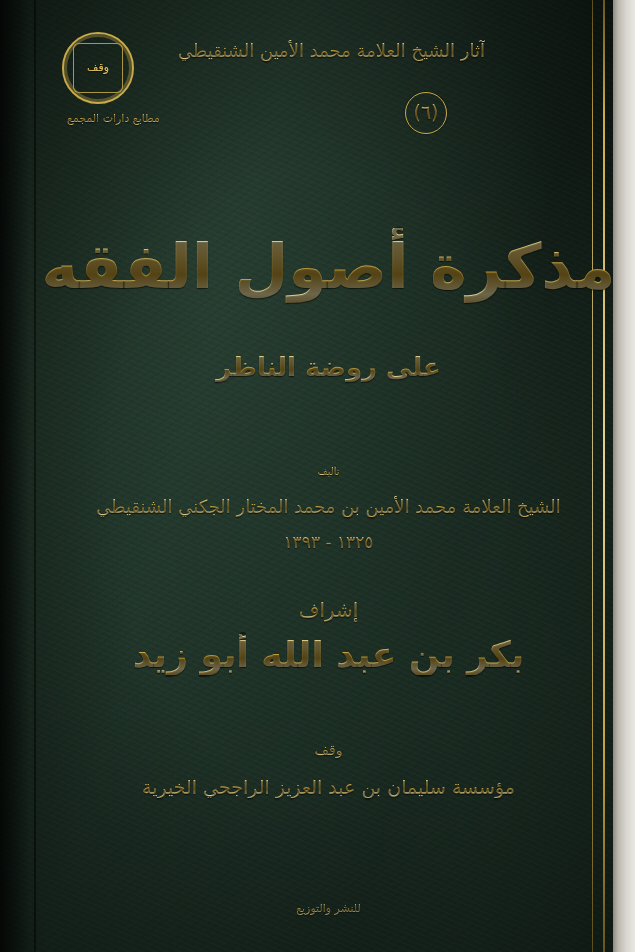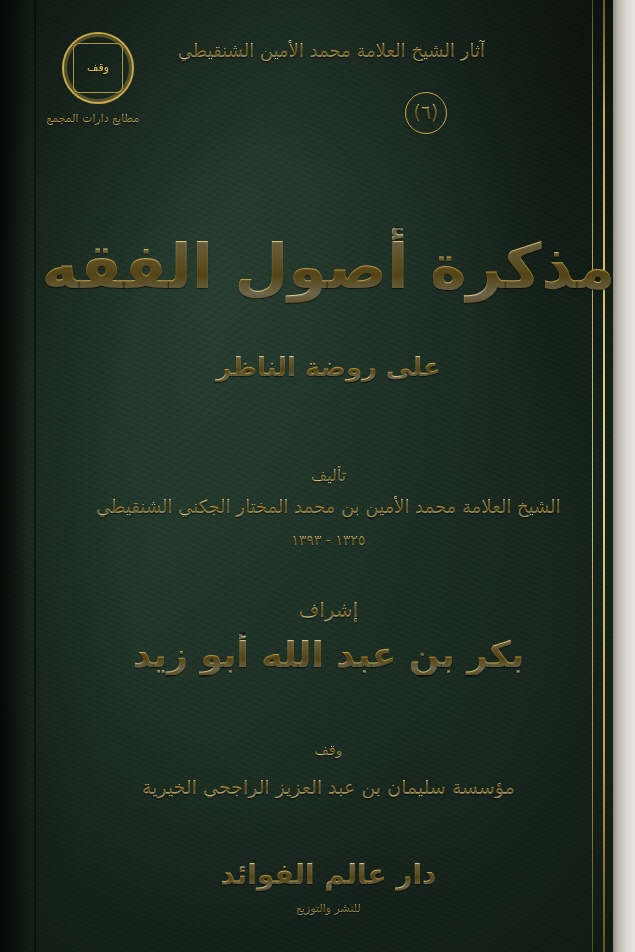--- a/index.html
+++ b/index.html
@@ -172,23 +172,22 @@
     justify-content: center;
     font-size: 11px;
     line-height: 1.1;
     text-align: center;
     color: #d8b95c;
     overflow: hidden;
   }
   .seal-caption {
     position: absolute;
     top: 112px;
-    left: 16px;
+    left: 28px;
     width: 110px;
-    text-align: center;
     font-size: 11px;
   }
 
   
   .title-main {
     position: absolute;
     top: 228px;
     left: 0;
     width: 613px;
     text-align: center;
@@ -205,35 +204,35 @@
     font-size: 26px;
     font-weight: bold;
   }
 
   
   .label-author {
     position: absolute;
     top: 466px;
     left: 0; width: 613px;
     text-align: center;
-    font-size: 16px;
+    font-size: 10px;
   }
   .author-name {
     position: absolute;
     top: 496px;
     left: 0; width: 613px;
     text-align: center;
     font-size: 18px;
   }
   .author-dates {
     position: absolute;
     top: 532px;
     left: 0; width: 613px;
     text-align: center;
-    font-size: 14px;
+    font-size: 17px;
   }
 
   
   .label-supervisor {
     position: absolute;
     top: 598px;
     left: 0; width: 613px;
     text-align: center;
     font-size: 20px;
   }
@@ -312,17 +311,16 @@
     <div class="label-author arabic gold">تأليف</div>
     <div class="author-name arabic gold">الشيخ العلامة محمد الأمين بن محمد المختار الجكني الشنقيطي</div>
     <div class="author-dates arabic gold">١٣٢٥ - ١٣٩٣</div>
 
     <div class="label-supervisor arabic gold">إشراف</div>
     <div class="supervisor-name arabic gold">بكر بن عبد الله أبو زيد</div>
 
     <div class="label-waqf arabic gold">وقف</div>
     <div class="waqf-name arabic gold">مؤسسة سليمان بن عبد العزيز الراجحي الخيرية</div>
 
-    <div class="publisher arabic gold">دار عالم الفوائد</div>
     <div class="publisher-sub arabic gold">للنشر والتوزيع</div>
 
   </div>
 </div>
 
 </body></html>

